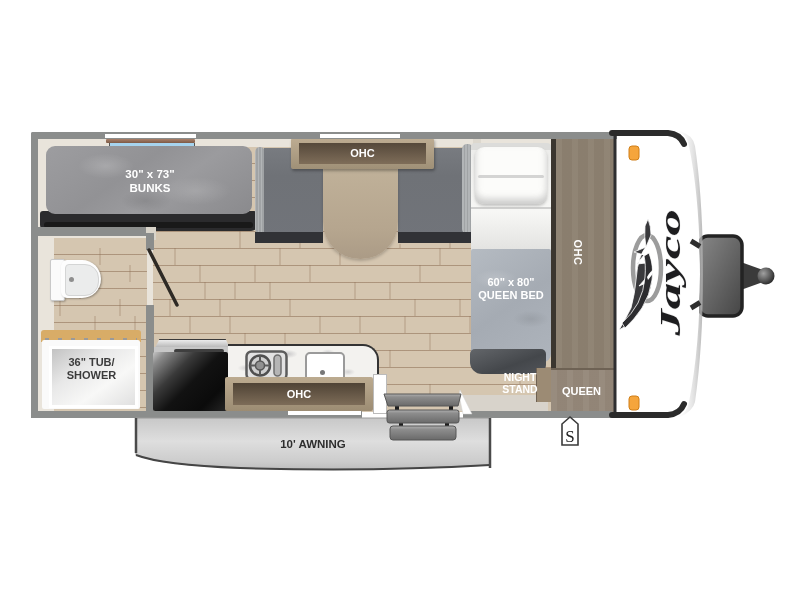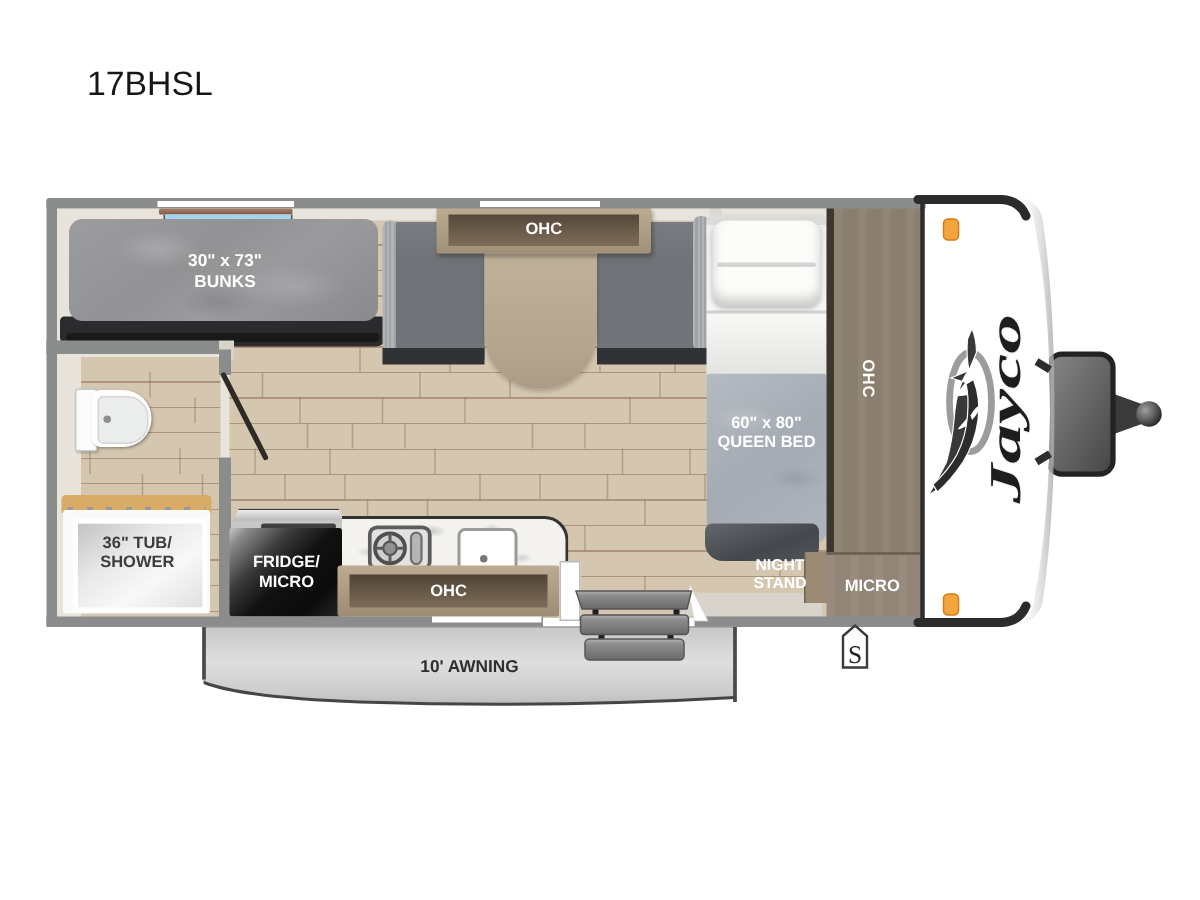--- a/index.html
+++ b/index.html
@@ -6,21 +6,20 @@
   #page{position:relative;width:800px;height:600px;background:#fff;overflow:hidden;
         font-family:"Liberation Sans",sans-serif;}
   .abs{position:absolute;}
   .lbl{position:absolute;font-weight:bold;color:#fff;text-align:center;line-height:1.18;
        font-family:"Liberation Sans",sans-serif;white-space:nowrap;}
 </style>
 </head>
 <body>
 <div id="page">
 
-  <div class="abs" style="left:58px;top:43px;font-size:22.5px;color:#161616;letter-spacing:0px;">17BHSL</div>
 
   <div class="abs" style="left:37px;top:139px;width:576px;height:273px;background:#e9e4db;"></div>
 
   <div class="abs" style="left:54px;top:238px;width:93px;height:174px;background:#d5c6b0;
     background-image:repeating-linear-gradient(180deg,rgba(255,255,255,0) 0 16px,rgba(139,108,82,0.55) 16px 17px);"></div>
 
   <div class="abs" style="left:153px;top:147px;width:460px;height:265px;background:#d5c6b0;
     background-image:repeating-linear-gradient(180deg,rgba(255,255,255,0) 0 16px,rgba(139,108,82,0.55) 16px 17px);"></div>
 
   <div class="abs" style="left:473px;top:139px;width:8px;height:104px;background:#ddd8ce;"></div>
@@ -70,21 +69,20 @@
   <div class="abs" style="left:49px;top:346px;width:83px;height:56px;background:linear-gradient(145deg,#c2c2c2 0%,#e8e8e8 35%,#f8f8f7 65%,#e0e0e0 100%);border:3px solid #fff;"></div>
 
   <div class="lbl" style="left:44px;top:356px;width:95px;font-size:11px;color:#3c3c3c;">36" TUB/<br>SHOWER</div>
 
   <div class="abs" style="left:154px;top:339px;width:75px;height:9px;background:linear-gradient(180deg,#ececec,#ababab);border:1.5px solid #3a3a3a;clip-path:polygon(7% 0,93% 0,100% 100%,0 100%);"></div>
   <div class="abs" style="left:154px;top:347px;width:75px;height:6px;background:#c7c7c7;"></div>
   <div class="abs" style="left:174px;top:349px;width:50px;height:3.5px;background:#3f3f3f;border-radius:2px;"></div>
 
   <div class="abs" style="left:153px;top:352px;width:75px;height:59px;border-radius:2px;
      background:linear-gradient(135deg,#c6c6c6 0%,#8a8a8a 10%,#3a3a3a 32%,#121212 52%,#0b0b0b 78%,#262626 100%);"></div>
-  <div class="lbl" style="left:153px;top:369px;width:76px;font-size:11px;">FRIDGE/<br>MICRO</div>
 
   <div class="abs" style="left:228px;top:344px;width:149px;height:37px;background:#f3f2ef;
      border-top:2.5px solid #333;border-right:2.5px solid #333;border-radius:0 16px 3px 0;
      background-image:radial-gradient(ellipse 14px 6px at 60px 8px,rgba(160,160,165,0.5),rgba(0,0,0,0) 70%),radial-gradient(ellipse 10px 5px at 120px 26px,rgba(170,170,175,0.45),rgba(0,0,0,0) 70%),radial-gradient(ellipse 12px 5px at 18px 22px,rgba(165,165,170,0.4),rgba(0,0,0,0) 70%),radial-gradient(ellipse 9px 4px at 100px 6px,rgba(170,170,175,0.4),rgba(0,0,0,0) 70%);"></div>
 
   <svg class="abs" style="left:245px;top:350px;" width="44" height="32">
     <rect x="1.5" y="1.5" width="40" height="28" rx="5" fill="#e2e2e2" stroke="#5c5c5c" stroke-width="2.5"></rect>
     <circle cx="15" cy="15.5" r="10" fill="#cfcfcf" stroke="#4f4f4f" stroke-width="2.5"></circle>
     <circle cx="15" cy="15.5" r="4.5" fill="#909090" stroke="#565656" stroke-width="1.5"></circle>
     <path d="M15,5.5 V11 M15,20 V25.5 M5,15.5 H10.5 M19.5,15.5 H25" stroke="#5a5a5a" stroke-width="2"></path>
@@ -143,21 +141,21 @@
   <div class="lbl" style="left:470px;top:371px;width:100px;font-size:10.5px;text-align:center;">NIGHT<br>STAND</div>
 
   <div class="abs" style="left:551px;top:136px;width:6px;height:233px;background:#3b362f;"></div>
 
   <div class="abs" style="left:556px;top:136px;width:58px;height:233px;background:#8d8171;
      background-image:repeating-linear-gradient(90deg,rgba(255,255,255,0.03) 0 6px,rgba(60,45,30,0.035) 6px 16px);"></div>
   <div class="lbl" style="left:548px;top:246px;width:60px;font-size:11px;color:#fff;transform:rotate(90deg);letter-spacing:0.5px;">OHC</div>
 
   <div class="abs" style="left:551px;top:368px;width:63px;height:43px;background:#95887a;
      background-image:repeating-linear-gradient(90deg,rgba(255,255,255,0.03) 0 6px,rgba(60,45,30,0.035) 6px 16px);border-top:2px solid #6e6254;"></div>
-  <div class="lbl" style="left:551px;top:385px;width:61px;font-size:11px;">MICRO</div>
+  <div class="lbl" style="left:551px;top:385px;width:61px;font-size:11px;">QUEEN</div>
 
   <div class="abs" style="left:31px;top:132px;width:586px;height:7px;background:#8b8d8c;border-radius:2px 0 0 0;"></div>
 
   <div class="abs" style="left:31px;top:132px;width:6.5px;height:286px;background:#8b8d8c;border-radius:2px 0 0 2px;"></div>
 
   <div class="abs" style="left:31px;top:411px;width:331px;height:7px;background:#8b8d8c;"></div>
 
   <div class="abs" style="left:463px;top:411px;width:149px;height:7px;background:#8b8d8c;"></div>
 
   <div class="abs" style="left:320px;top:133.5px;width:80px;height:4px;background:#fff;z-index:6;"></div>

